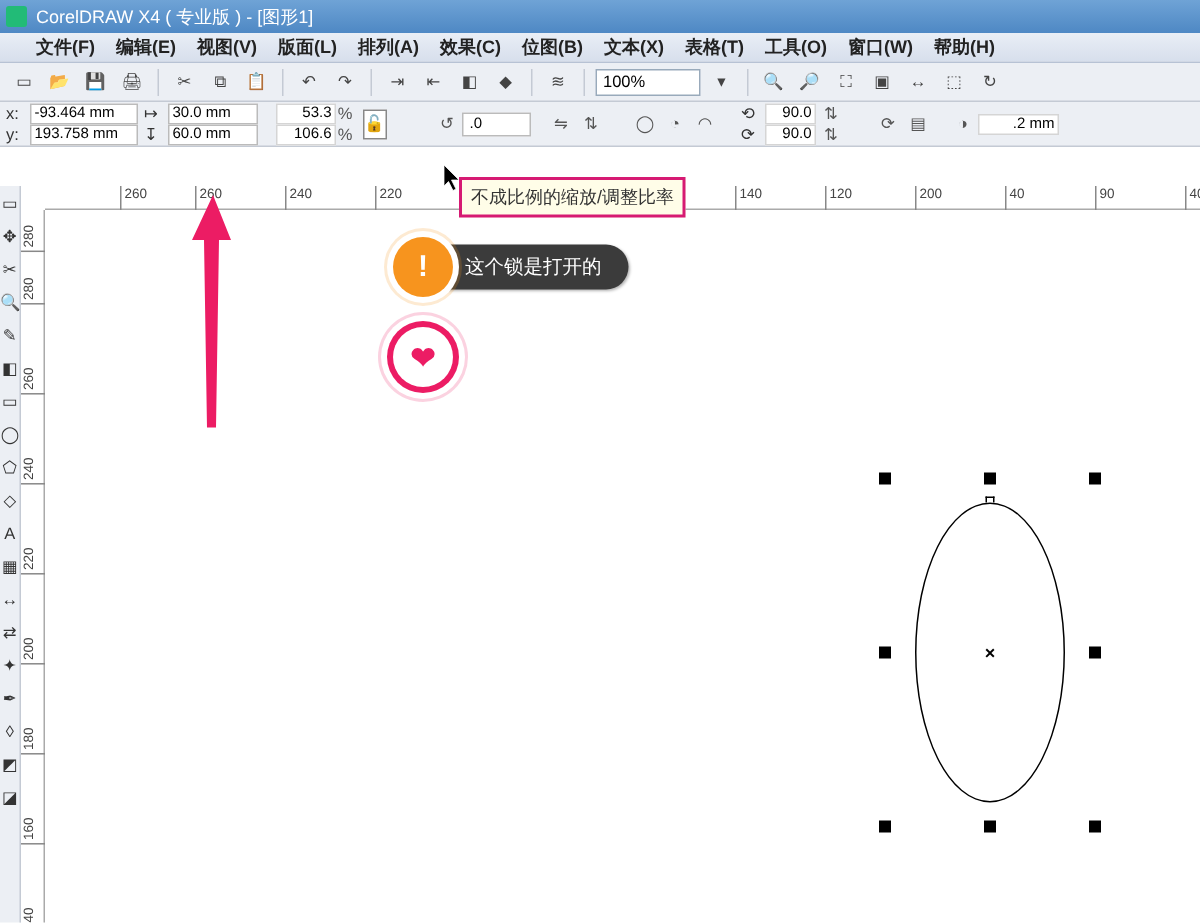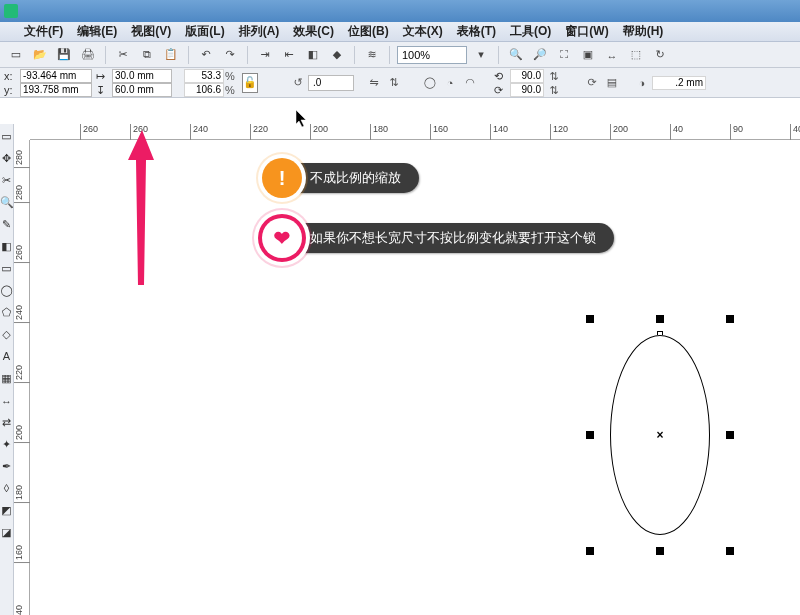--- a/index.html
+++ b/index.html
@@ -42,20 +42,21 @@
   .selhandle { position:absolute; width:8px; height:8px; background:#000; }
   .selcenter { position:absolute; font-size:12px; font-weight:bold; color:#000; transform:translate(-50%,-50%); }
   .ellipse-shape { position:absolute; border:1px solid #000; border-radius:50%; }
   .hairpin { position:absolute; width:6px; height:4px; border-left:1px solid #000; border-right:1px solid #000; border-top:1px solid #000; transform:translateX(-50%);}
 </style>
 </head>
 <body>
 
 <div class="titlebar">
   <span class="logo"></span>
+  <span>CorelDRAW X4 ( 专业版 ) - [图形1]</span>
 </div>
 
 <div class="menubar">
   <span>文件(F)</span>
   <span>编辑(E)</span>
   <span>视图(V)</span>
   <span>版面(L)</span>
   <span>排列(A)</span>
   <span>效果(C)</span>
   <span>位图(B)</span>
@@ -212,37 +213,37 @@
   <div class="tool">⇄</div>
   <div class="tool">✦</div>
   <div class="tool">✒</div>
   <div class="tool">◊</div>
   <div class="tool">◩</div>
   <div class="tool">◪</div>
 </div>
 
 <div class="canvas">
 
+  <div class="tooltip-box" style="left:276px; top:-22px;">不成比例的缩放/调整比率</div>
 
   <svg class="cursor-arrow" style="left:266px; top:-30px;" viewBox="0 0 12 18">
       <path d="M0 0 L0 14 L3 11 L6 17 L8 16 L5 10 L10 10 Z" fill="#000" stroke="#fff" stroke-width="0.5"></path>
     </svg>
 
   <svg class="arrow-pink" style="left:92px; top:-10px; width:40px; height:160px;">
     <path d="M20 0 L32 30 L24 30 L22 155 L16 155 L14 30 L6 30 Z" fill="#ec1c64"></path>
   </svg>
 
   <div class="callout" style="left:232px; top:18px;">
     <div class="callout-badge orange">!</div>
-    <div class="callout-text">不成比例的缩放</div>
+    <div class="callout-text">这个锁是打开的</div>
   </div>
 
   <div class="callout" style="left:232px; top:78px;">
     <div class="callout-badge pink">❤</div>
-    <div class="callout-text">如果你不想长宽尺寸不按比例变化就要打开这个锁</div>
   </div>
 
   <div class="ellipse-shape" style="left:580px; top:195px; width:100px; height:200px;"></div>
   <div class="hairpin" style="left:630px; top:191px;"></div>
 
   <div class="selhandle" style="left:556px; top:175px;"></div>
   <div class="selhandle" style="left:626px; top:175px;"></div>
   <div class="selhandle" style="left:696px; top:175px;"></div>
   <div class="selhandle" style="left:556px; top:291px;"></div>
   <div class="selhandle" style="left:696px; top:291px;"></div>

